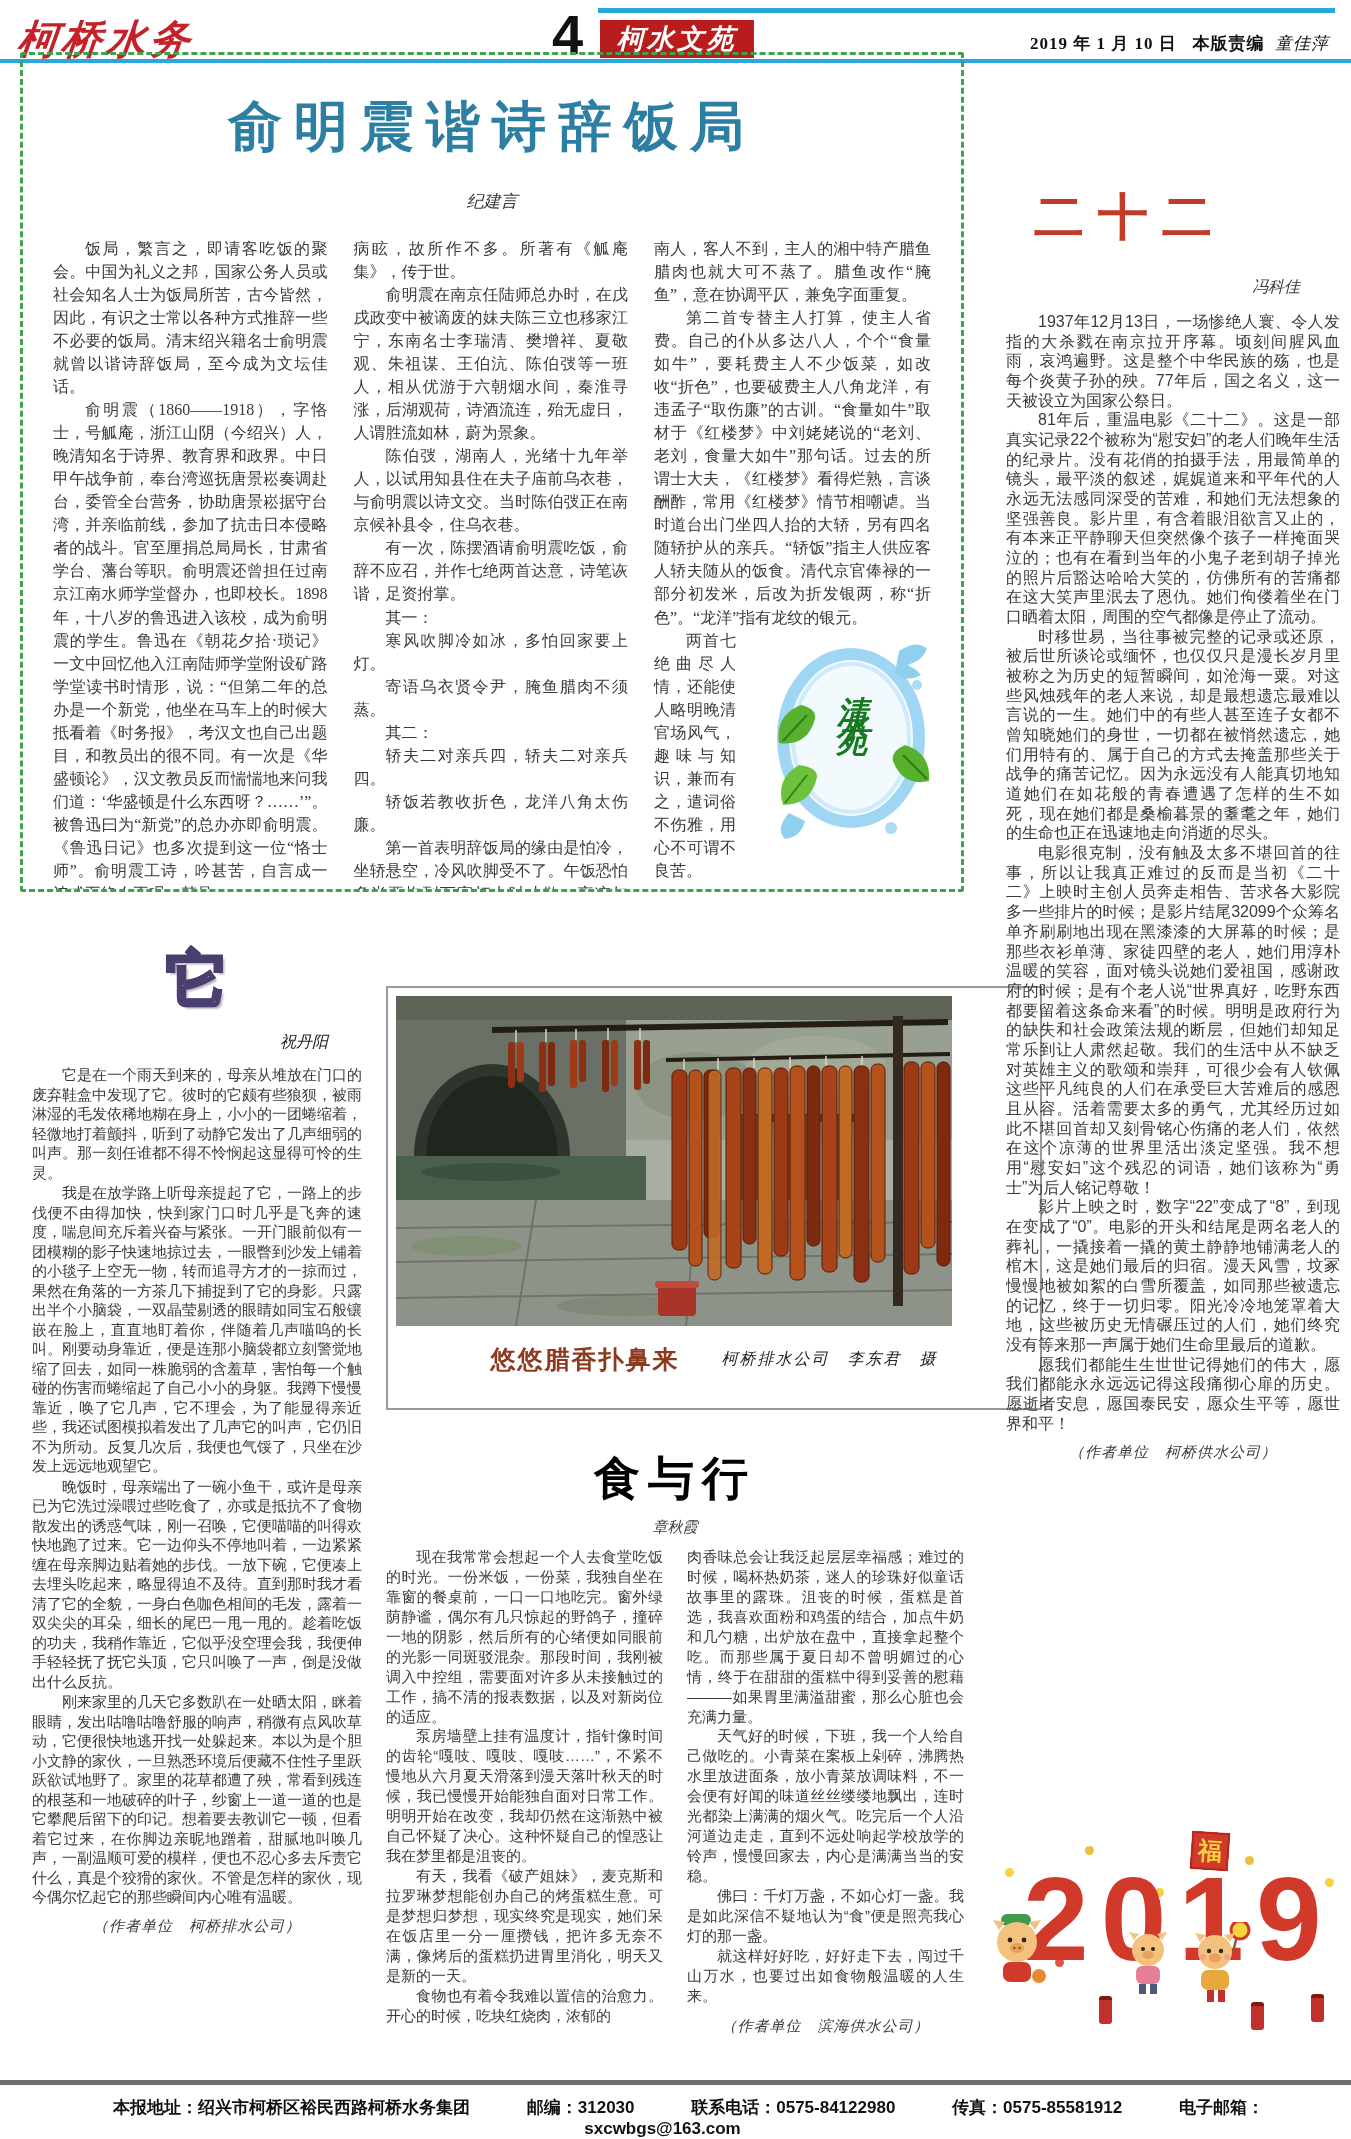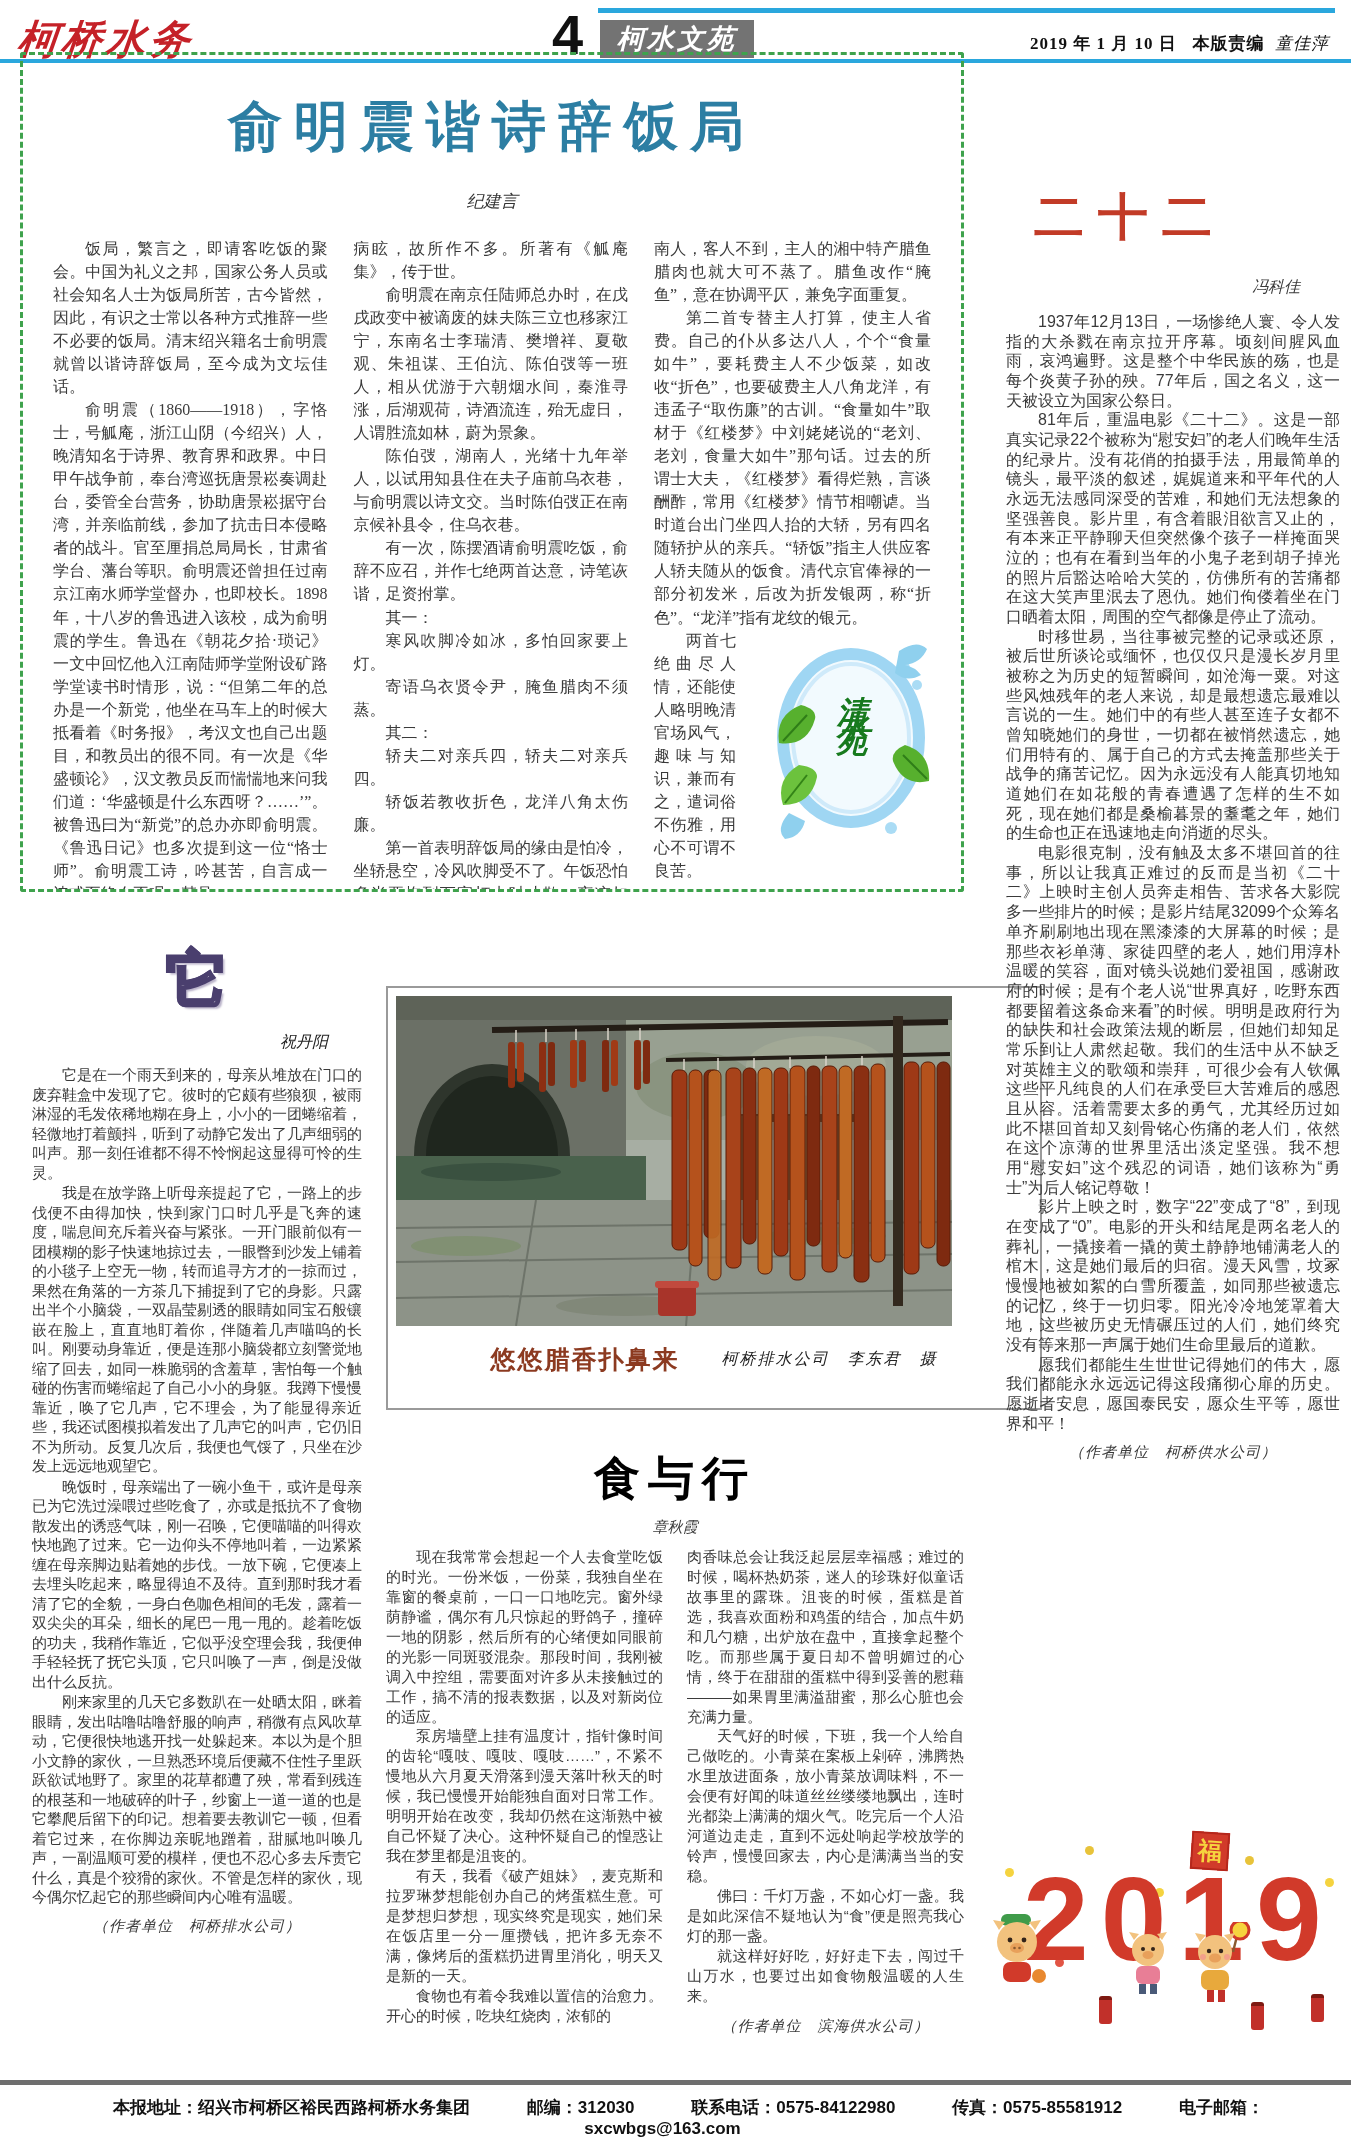--- a/index.html
+++ b/index.html
@@ -15,21 +15,21 @@
     position:absolute; left:18px; top:12px; font-size:40px; font-weight:bold;
     font-style:italic; color:#c52128; letter-spacing:4px;
     font-family:"Liberation Serif",serif; transform:skewX(-6deg);
   }
   .hdr-num {
     position:absolute; left:552px; top:2px; font-size:56px; font-weight:900;
     color:#111; font-family:"Liberation Sans",sans-serif;
   }
   .hdr-topline { position:absolute; left:598px; top:8px; width:737px; height:5px; background:#2aa7dd; }
   .hdr-section {
-    position:absolute; left:600px; top:20px; width:154px; height:38px; background:#737373;
+    position:absolute; left:600px; top:20px; width:154px; height:38px; background:#b91c1c;
     color:#fff; font-size:27px; font-weight:bold; font-style:italic; text-align:center;
     line-height:38px; letter-spacing:3px; font-family:"Liberation Serif",serif;
   }
   .hdr-date {
     position:absolute; right:22px; top:32px; font-size:17px; font-weight:bold; color:#111;
     letter-spacing:1px;
   }
   .hdr-date .ed-name { font-weight:normal; font-style:italic; }
   .hdr-botline { position:absolute; left:0; top:59px; width:1351px; height:4px; background:#2aa7dd; }
 

